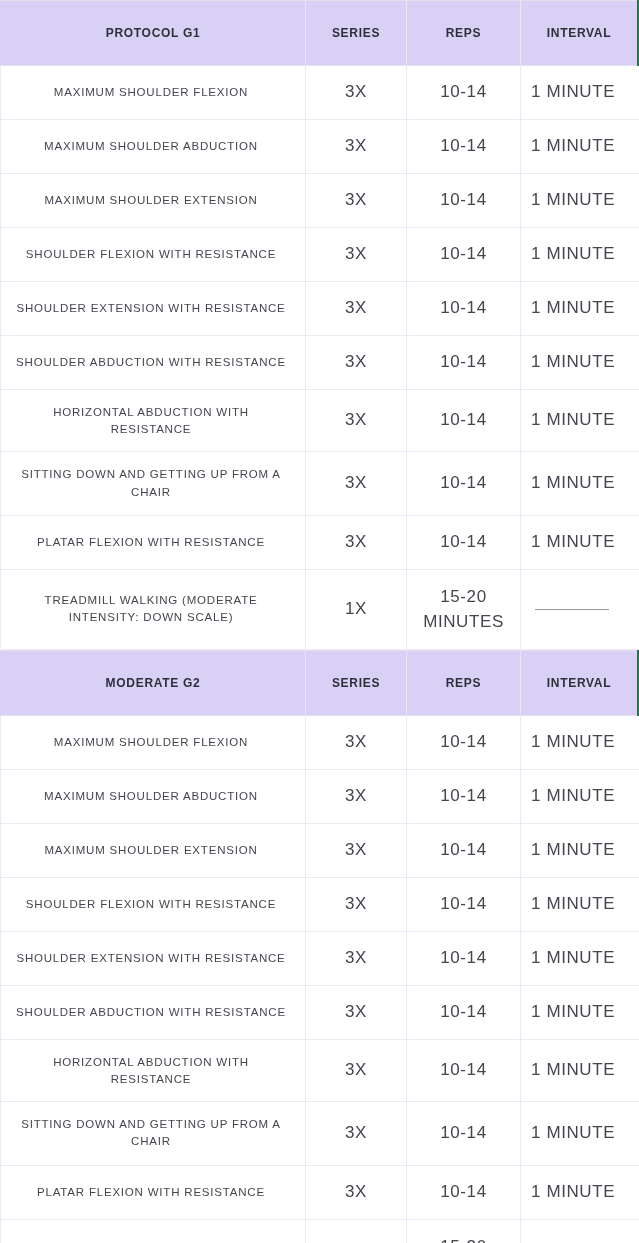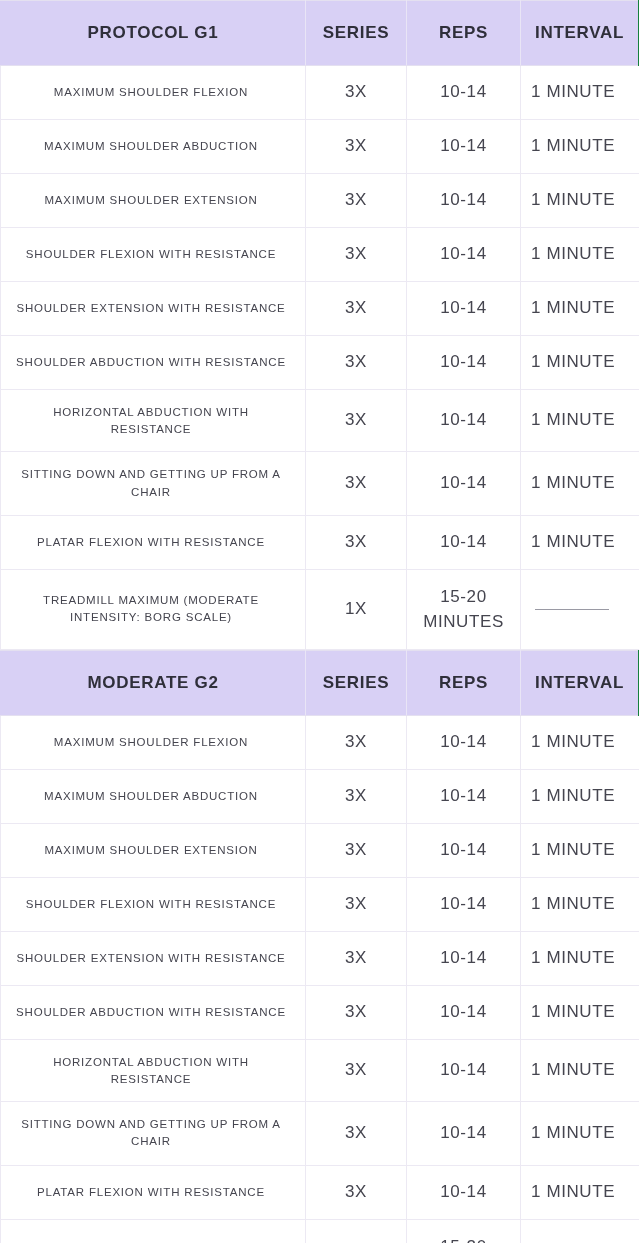--- a/index.html
+++ b/index.html
@@ -29,29 +29,29 @@
   col.c-series   { width: 101px; }
   col.c-reps     { width: 114px; }
   col.c-interval { width: 119px; }
 
   tr.header-row th {
     background: #d8d0f5;
     border: 1px solid #e4e0f0;
     border-left-color: #d8d0f5;
     border-right-color: #e9e5f6;
     color: #2f2f3a;
-    font-size: 17px;
+    font-size: 12px;
     font-weight: bold;
     letter-spacing: 0.7px;
     text-align: center;
     padding: 18px 6px;
     height: 28px;
   }
   tr.header-row th.first { border-left: 1px solid #d8d0f5; }
-  tr.header-row th.last  { border-right: 3px solid #15803d; }
+  tr.header-row th.last  { border-right: 5px solid #15803d; }
 
   tbody tr td {
     border: 1px solid #ece9f3;
     text-align: center;
     vertical-align: middle;
     font-size: 11.5px;
     letter-spacing: 0.75px;
     color: #45454f;
     padding: 14px 10px;
     line-height: 1.45;
@@ -155,21 +155,21 @@
         <td class="reps">10-14</td>
         <td class="interval">1  MINUTE</td>
       </tr>
       <tr>
         <td class="exercise">PLATAR FLEXION WITH RESISTANCE</td>
         <td class="series">3X</td>
         <td class="reps">10-14</td>
         <td class="interval">1  MINUTE</td>
       </tr>
       <tr>
-        <td class="exercise two-line">TREADMILL MAXIMUM (MODERATE INTENSITY:  BORG SCALE)</td>
+        <td class="exercise two-line">TREADMILL WALKING (MODERATE INTENSITY:  DOWN SCALE)</td>
         <td class="series">1X</td>
         <td class="reps two-line">15-20 MINUTES</td>
         <td class="interval"><span class="dash"></span></td>
       </tr>
     </tbody>
   </table>
 
   <table class="protocol">
     <colgroup>
       <col class="c-exercise">

